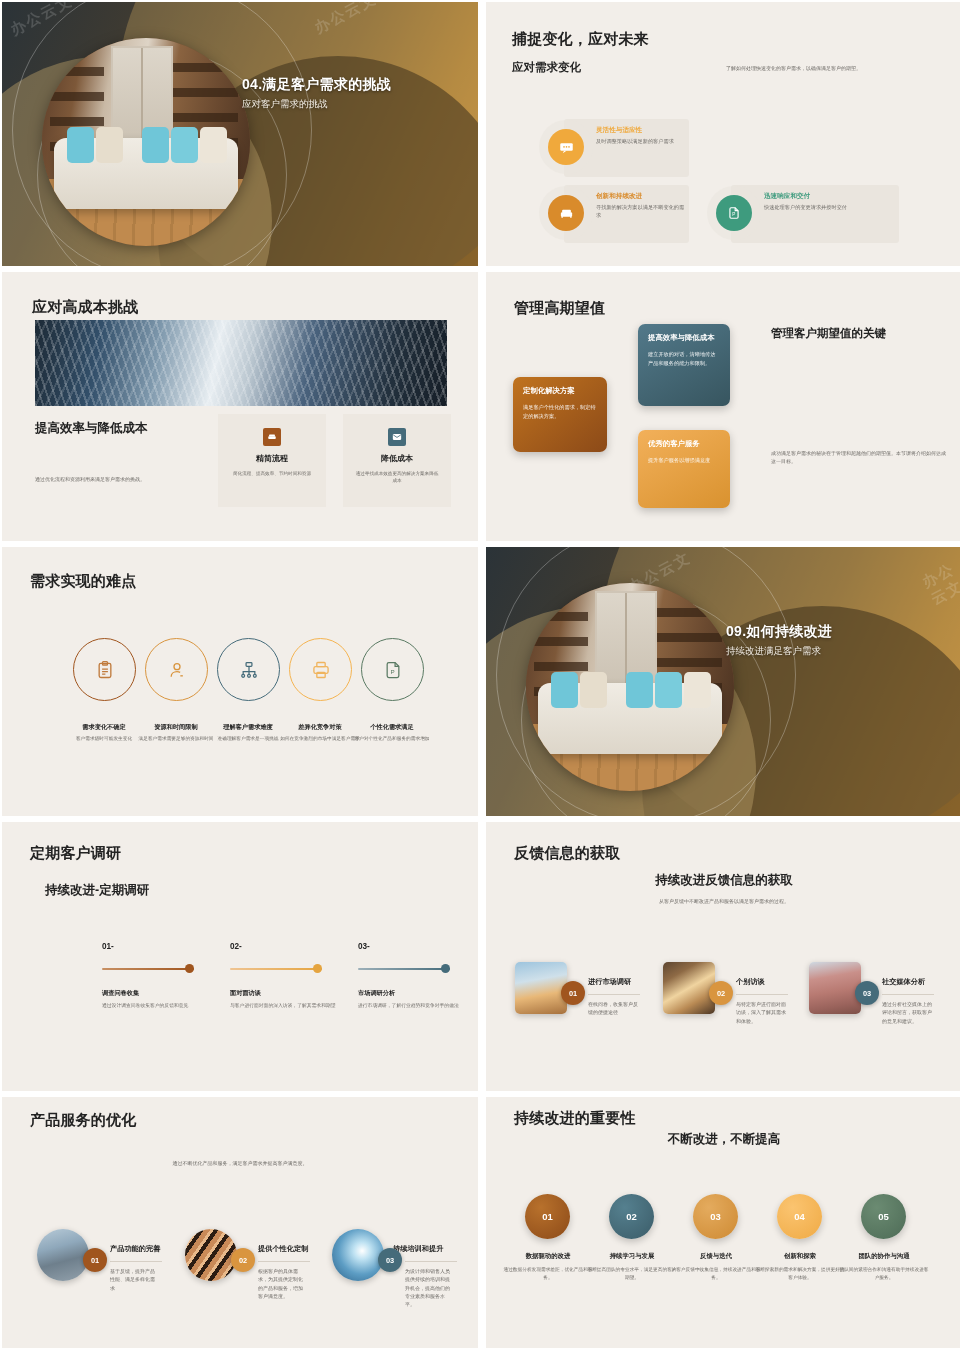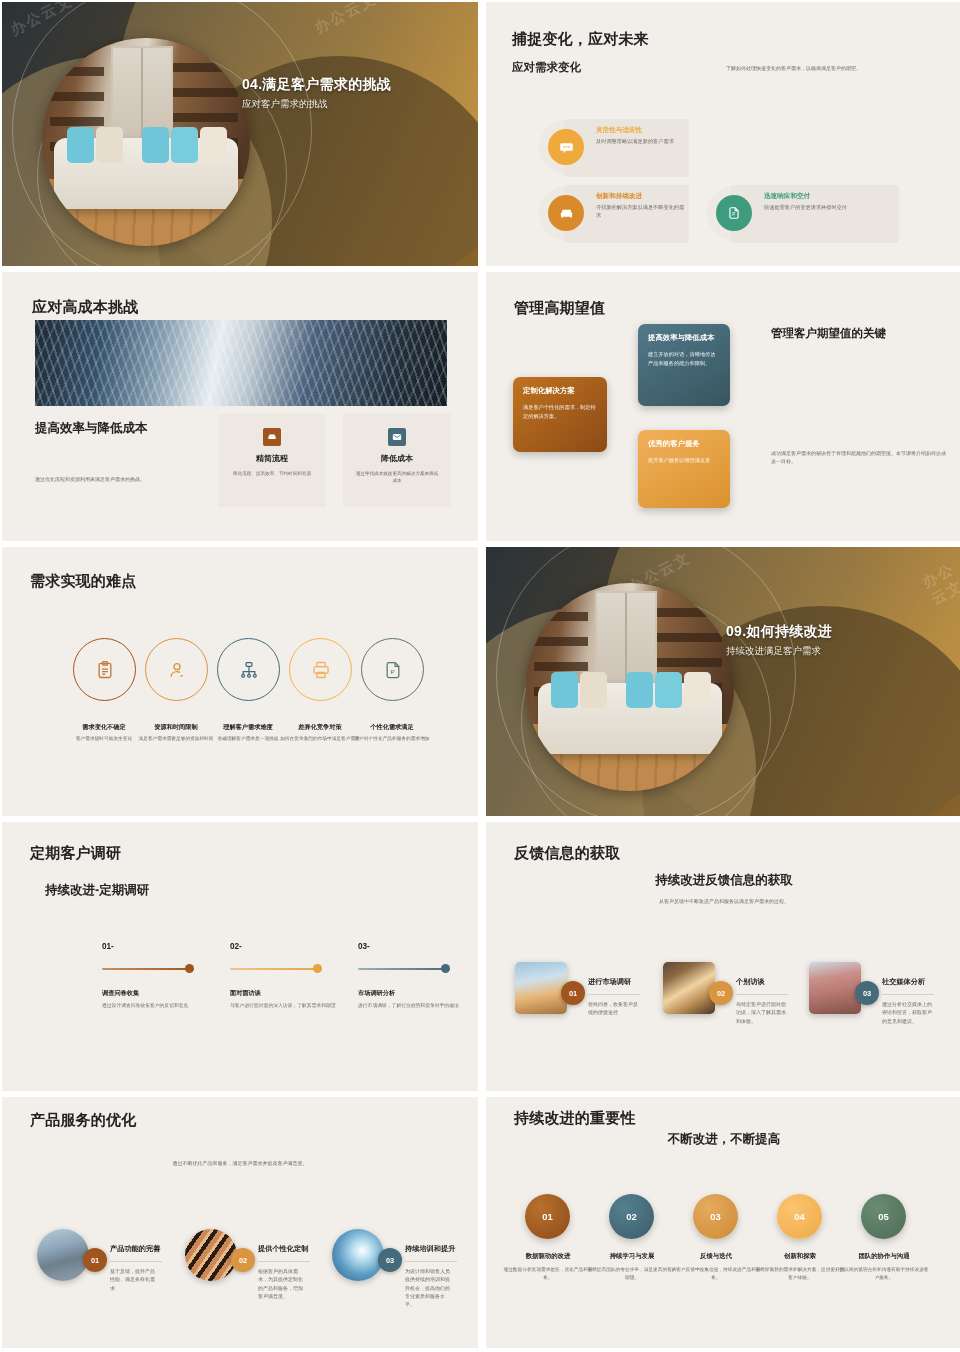--- a/index.html
+++ b/index.html
@@ -388,21 +388,21 @@
   <div class="pdesc" style="left:108px;top:170px;">基于反馈，提升产品性能、满足多样化需求</div>
 
   <div class="pthumb rnd" style="left:183px;top:132px;background:repeating-linear-gradient(125deg,#2b1c12 0 4px,#c98a58 4px 9px,#e8b98a 9px 12px);"></div>
   <div class="pnum" style="left:229px;top:151px;background:#D9953F;">02</div>
   <div class="ptitle" style="left:256px;top:147px;">提供个性化定制</div>
   <div class="pline" style="left:256px;top:164px;width:52px;"></div>
   <div class="pdesc" style="left:256px;top:170px;">根据客户的具体需求，为其提供定制化的产品和服务，增加客户满意度。</div>
 
   <div class="pthumb rnd" style="left:330px;top:132px;background:radial-gradient(circle at 58% 42%,#ffffff 0%,#bfe2f2 20%,#5d9dc4 55%,#2a5f86 100%);"></div>
   <div class="pnum" style="left:376px;top:151px;background:#456B7A;">03</div>
-  <div class="ptitle" style="left:403px;top:147px;">持续培训和提升</div>
+  <div class="ptitle" style="left:391px;top:147px;">持续培训和提升</div>
   <div class="pline" style="left:403px;top:164px;width:52px;"></div>
   <div class="pdesc" style="left:403px;top:170px;">为设计师和销售人员提供持续的培训和提升机会，提高他们的专业素质和服务水平。</div>
 </div>
 
 <div class="slide">
   <div class="h1" style="left:28px;top:12px;">持续改进的重要性</div>
   <div style="position:absolute;left:0;right:0;top:34px;text-align:center;font-size:12.5px;font-weight:bold;color:#232323;">不断改进，不断提高</div>
 
   <div class="ball" style="left:39px;top:97px;background:radial-gradient(circle at 35% 30%,#B8712C,#8C4A18);">01</div>
   <div class="bl" style="left:16px;top:155px;">数据驱动的改进</div>

